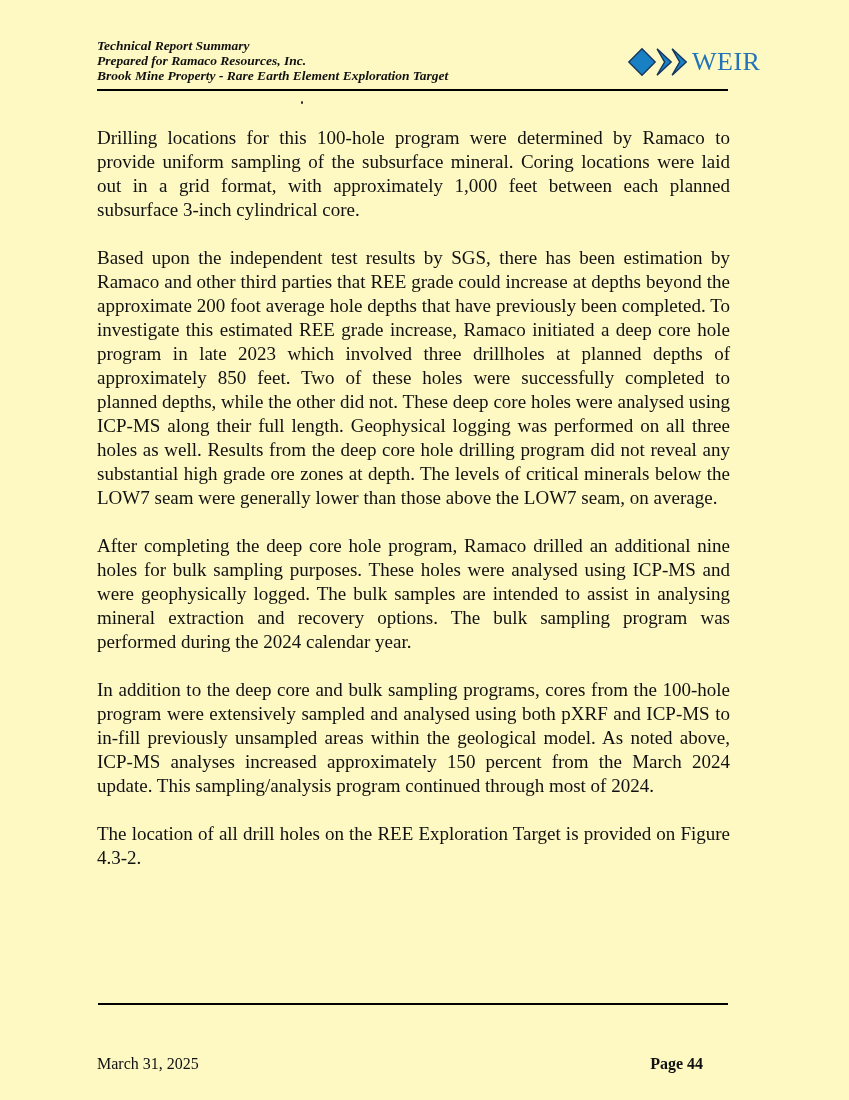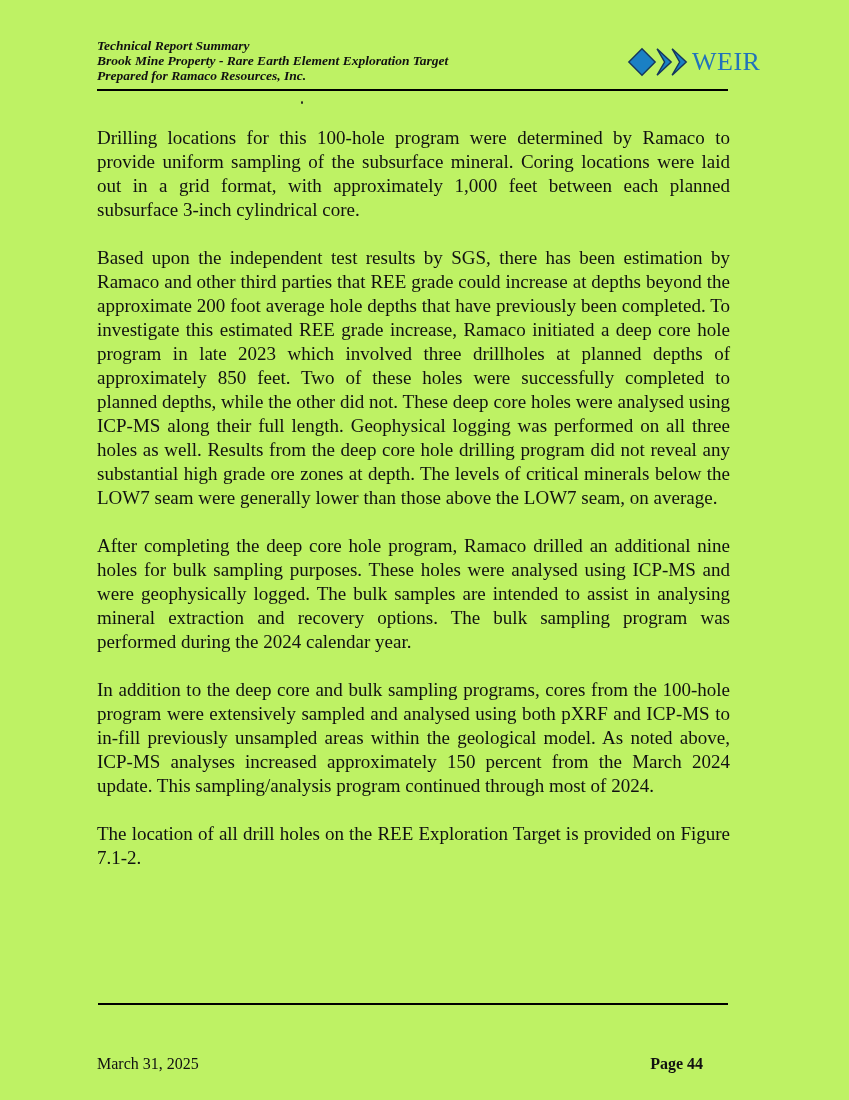--- a/index.html
+++ b/index.html
@@ -4,21 +4,21 @@
 <style>
   html, body {
     margin: 0;
     padding: 0;
     background: #ffffff;
   }
   .page {
     position: relative;
     width: 849px;
     height: 1100px;
-    background: #bef264;
+    background: #fef9c3;
     font-family: "Liberation Serif", "DejaVu Serif", serif;
     color: #111111;
     overflow: hidden;
   }
 
   
   .header-block {
     position: absolute;
     left: 97px;
     top: 38px;
@@ -110,22 +110,22 @@
     font-weight: bold;
   }
 </style>
 </head>
 <body>
 
 <div class="page">
 
   <div class="header-block">
     <div class="header-line">Technical Report Summary</div>
+    <div class="header-line">Prepared for Ramaco Resources, Inc.</div>
     <div class="header-line">Brook Mine Property - Rare Earth Element Exploration Target</div>
-    <div class="header-line">Prepared for Ramaco Resources, Inc.</div>
   </div>
 
   <div class="logo">
     <span>
       <svg width="62" height="32" viewBox="0 0 64 34" xmlns="http://www.w3.org/2000/svg">
         <polygon points="15,3 29,17 15,31 1,17" stroke="#16365c" stroke-width="1.5" stroke-linejoin="miter" fill="#1a80c4"></polygon>
         <path d="M 31,3 L 46,17 L 31,31 L 39,17 Z" stroke="#16365c" stroke-width="1.5" stroke-linejoin="miter" fill="#1a80c4"></path>
         <path d="M 47,3 L 62,17 L 47,31 L 55,17 Z" stroke="#16365c" stroke-width="1.5" stroke-linejoin="miter" fill="#1a80c4"></path>
       </svg>
     </span>
@@ -133,21 +133,21 @@
   </div>
 
   <div class="header-rule"></div>
   <div class="stray-dot"></div>
 
   <div class="body-block">
     <p>Drilling locations for this 100-hole program were determined by Ramaco to provide uniform sampling of the subsurface mineral. Coring locations were laid out in a grid format, with approximately 1,000 feet between each planned subsurface 3-inch cylindrical core.</p>
     <p>Based upon the independent test results by SGS, there has been estimation by Ramaco and other third parties that REE grade could increase at depths beyond the approximate 200 foot average hole depths that have previously been completed.  To investigate this estimated REE grade increase, Ramaco initiated a deep core hole program in late 2023 which involved three drillholes at planned depths of approximately 850 feet.  Two of these holes were successfully completed to planned depths, while the other did not.  These deep core holes were analysed using ICP-MS along their full length.  Geophysical logging was performed on all three holes as well.    Results from the deep core hole drilling program did not reveal any substantial high grade ore zones at depth.  The levels of critical minerals below the LOW7 seam were generally lower than those above the LOW7 seam, on average.</p>
     <p>After completing the deep core hole program, Ramaco drilled an additional nine holes for bulk sampling purposes.  These holes were analysed using ICP-MS and were geophysically logged.  The bulk samples are intended to assist in analysing mineral extraction and recovery options.  The bulk sampling program was performed during the 2024 calendar year.</p>
     <p>In addition to the deep core and bulk sampling programs, cores from the 100-hole program were  extensively sampled and analysed using both pXRF and ICP-MS to in-fill previously unsampled areas within the geological model.  As noted above, ICP-MS analyses increased approximately 150 percent from the March 2024 update.  This sampling/analysis program continued through most of 2024.</p>
-    <p>The location of all drill holes on the REE Exploration Target is provided on Figure 7.1-2.</p>
+    <p>The location of all drill holes on the REE Exploration Target is provided on Figure 4.3-2.</p>
   </div>
 
   <div class="footer-rule"></div>
   <div class="footer-row">
     <span class="footer-date">March 31, 2025</span>
     <span class="footer-page">Page 44</span>
   </div>
 
 </div>
 

